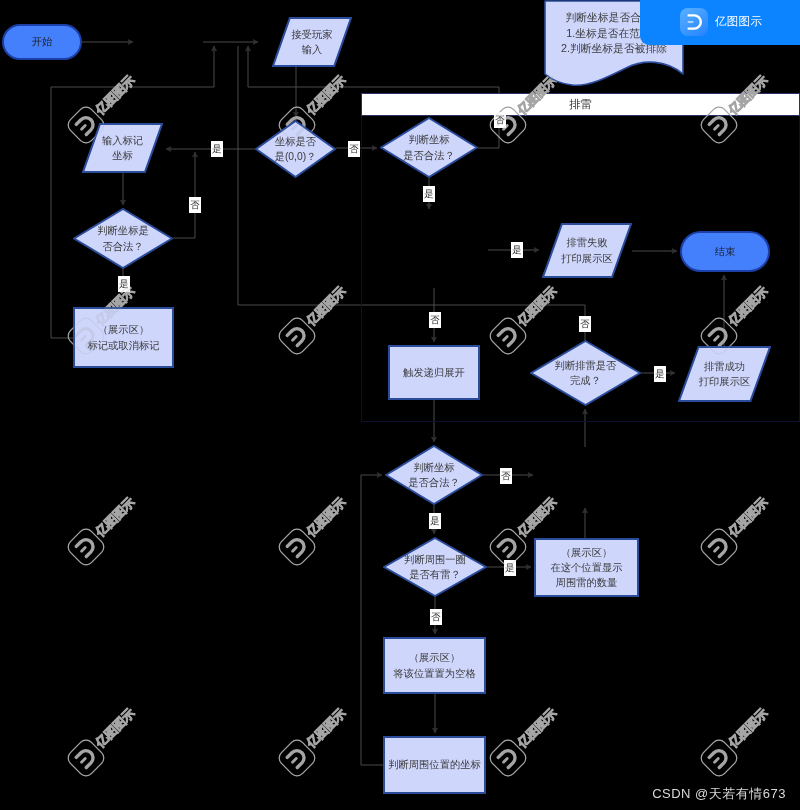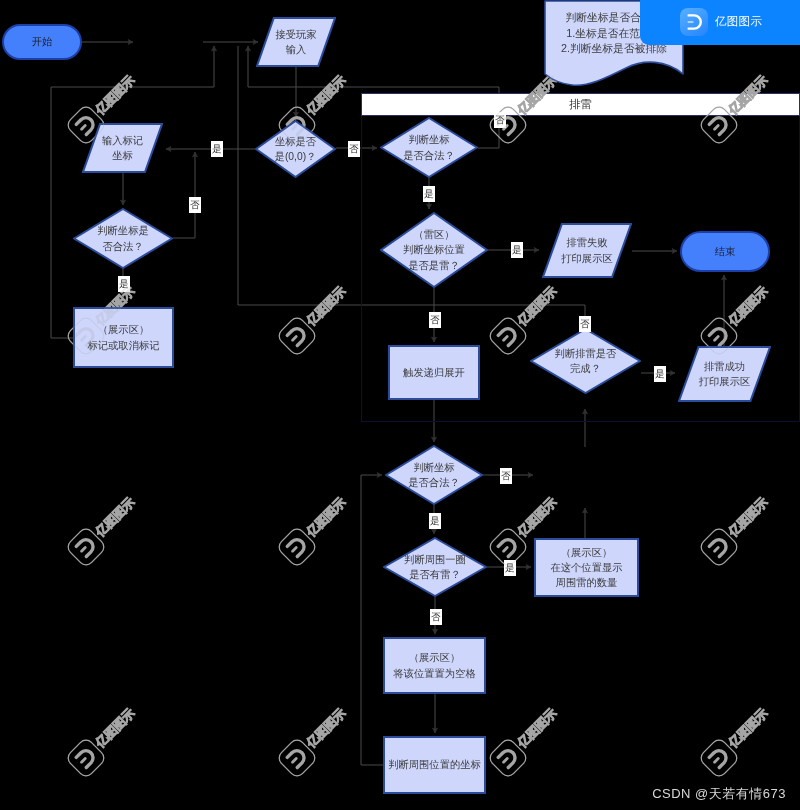--- a/index.html
+++ b/index.html
@@ -362,21 +362,21 @@
         </div>
       </div>
       <div class="node terminator" style="left: 2px; top: 24px; width: 80px; height: 36px;">
         <svg width="80" height="36" viewBox="0 0 80 36" style="position: absolute; left: 0px; top: 0px; z-index: 1;">
           <rect x="1" y="1" width="78" height="34" rx="17" ry="17" fill="#4580FC" stroke="#1C3FA8" stroke-width="2"></rect>
         </svg>
         <div class="lbl">
           <div>开始</div>
         </div>
       </div>
-      <div class="node parallelogram" style="left: 256px; top: 17px; width: 80px; height: 50px;">
+      <div class="node parallelogram" style="left: 272px; top: 17px; width: 80px; height: 50px;">
         <svg width="80" height="50" viewBox="0 0 80 50" style="position: absolute; left: 0px; top: 0px; z-index: 1;">
           <path d="M 17.8 1 L 79 1 L 62.2 49 L 1 49 Z" fill="#CED6FC" stroke="#2A4C9B" stroke-width="2" stroke-linejoin="miter"></path>
         </svg>
         <div class="lbl">
           <div>接受玩家</div>
           <div>输入</div>
         </div>
       </div>
       <div class="node parallelogram" style="left: 82px; top: 123px; width: 81px; height: 50px;">
         <svg width="81" height="50" viewBox="0 0 81 50" style="position: absolute; left: 0px; top: 0px; z-index: 1;">
@@ -416,30 +416,20 @@
       </div>
       <div class="node diamond" style="left: 380px; top: 117px; width: 98px; height: 61px;">
         <svg width="98" height="61" viewBox="0 0 98 61" style="position: absolute; left: 0px; top: 0px; z-index: 1;">
           <path d="M 49 1 L 97 30.5 L 49 60 L 1 30.5 Z" fill="#CED6FC" stroke="#2A4C9B" stroke-width="2" stroke-linejoin="miter"></path>
         </svg>
         <div class="lbl">
           <div>判断坐标</div>
           <div>是否合法？</div>
         </div>
       </div>
-      <div class="node diamond" style="left: 380px; top: 212px; width: 108px; height: 76px;">
-        <svg width="108" height="76" viewBox="0 0 108 76" style="position: absolute; left: 0px; top: 0px; z-index: 1;">
-          <path d="M 54 1 L 107 38 L 54 75 L 1 38 Z" fill="#CED6FC" stroke="#2A4C9B" stroke-width="2" stroke-linejoin="miter"></path>
-        </svg>
-        <div class="lbl">
-          <div>（雷区）</div>
-          <div>判断坐标位置</div>
-          <div>是否是雷？</div>
-        </div>
-      </div>
       <div class="node parallelogram" style="left: 542px; top: 223px; width: 90px; height: 55px;">
         <svg width="90" height="55" viewBox="0 0 90 55" style="position: absolute; left: 0px; top: 0px; z-index: 1;">
           <path d="M 19.9 1 L 89 1 L 70.1 54 L 1 54 Z" fill="#CED6FC" stroke="#2A4C9B" stroke-width="2" stroke-linejoin="miter"></path>
         </svg>
         <div class="lbl">
           <div>排雷失败</div>
           <div>打印展示区</div>
         </div>
       </div>
       <div class="node terminator" style="left: 680px; top: 231px; width: 90px; height: 41px;">
@@ -451,21 +441,21 @@
         </div>
       </div>
       <div class="node rect" style="left: 388px; top: 345px; width: 92px; height: 55px;">
         <svg width="92" height="55" viewBox="0 0 92 55" style="position: absolute; left: 0px; top: 0px; z-index: 1;">
           <rect x="1" y="1" width="90" height="53" fill="#CED6FC" stroke="#2A4C9B" stroke-width="2"></rect>
         </svg>
         <div class="lbl">
           <div>触发递归展开</div>
         </div>
       </div>
-      <div class="node diamond" style="left: 530px; top: 328px; width: 111px; height: 66px;">
+      <div class="node diamond" style="left: 530px; top: 340px; width: 111px; height: 66px;">
         <svg width="111" height="66" viewBox="0 0 111 66" style="position: absolute; left: 0px; top: 0px; z-index: 1;">
           <path d="M 55.5 1 L 110 33 L 55.5 65 L 1 33 Z" fill="#CED6FC" stroke="#2A4C9B" stroke-width="2" stroke-linejoin="miter"></path>
         </svg>
         <div class="lbl">
           <div>判断排雷是否</div>
           <div>完成？</div>
         </div>
       </div>
       <div class="node parallelogram" style="left: 678px; top: 346px; width: 93px; height: 56px;">
         <svg width="93" height="56" viewBox="0 0 93 56" style="position: absolute; left: 0px; top: 0px; z-index: 1;">

